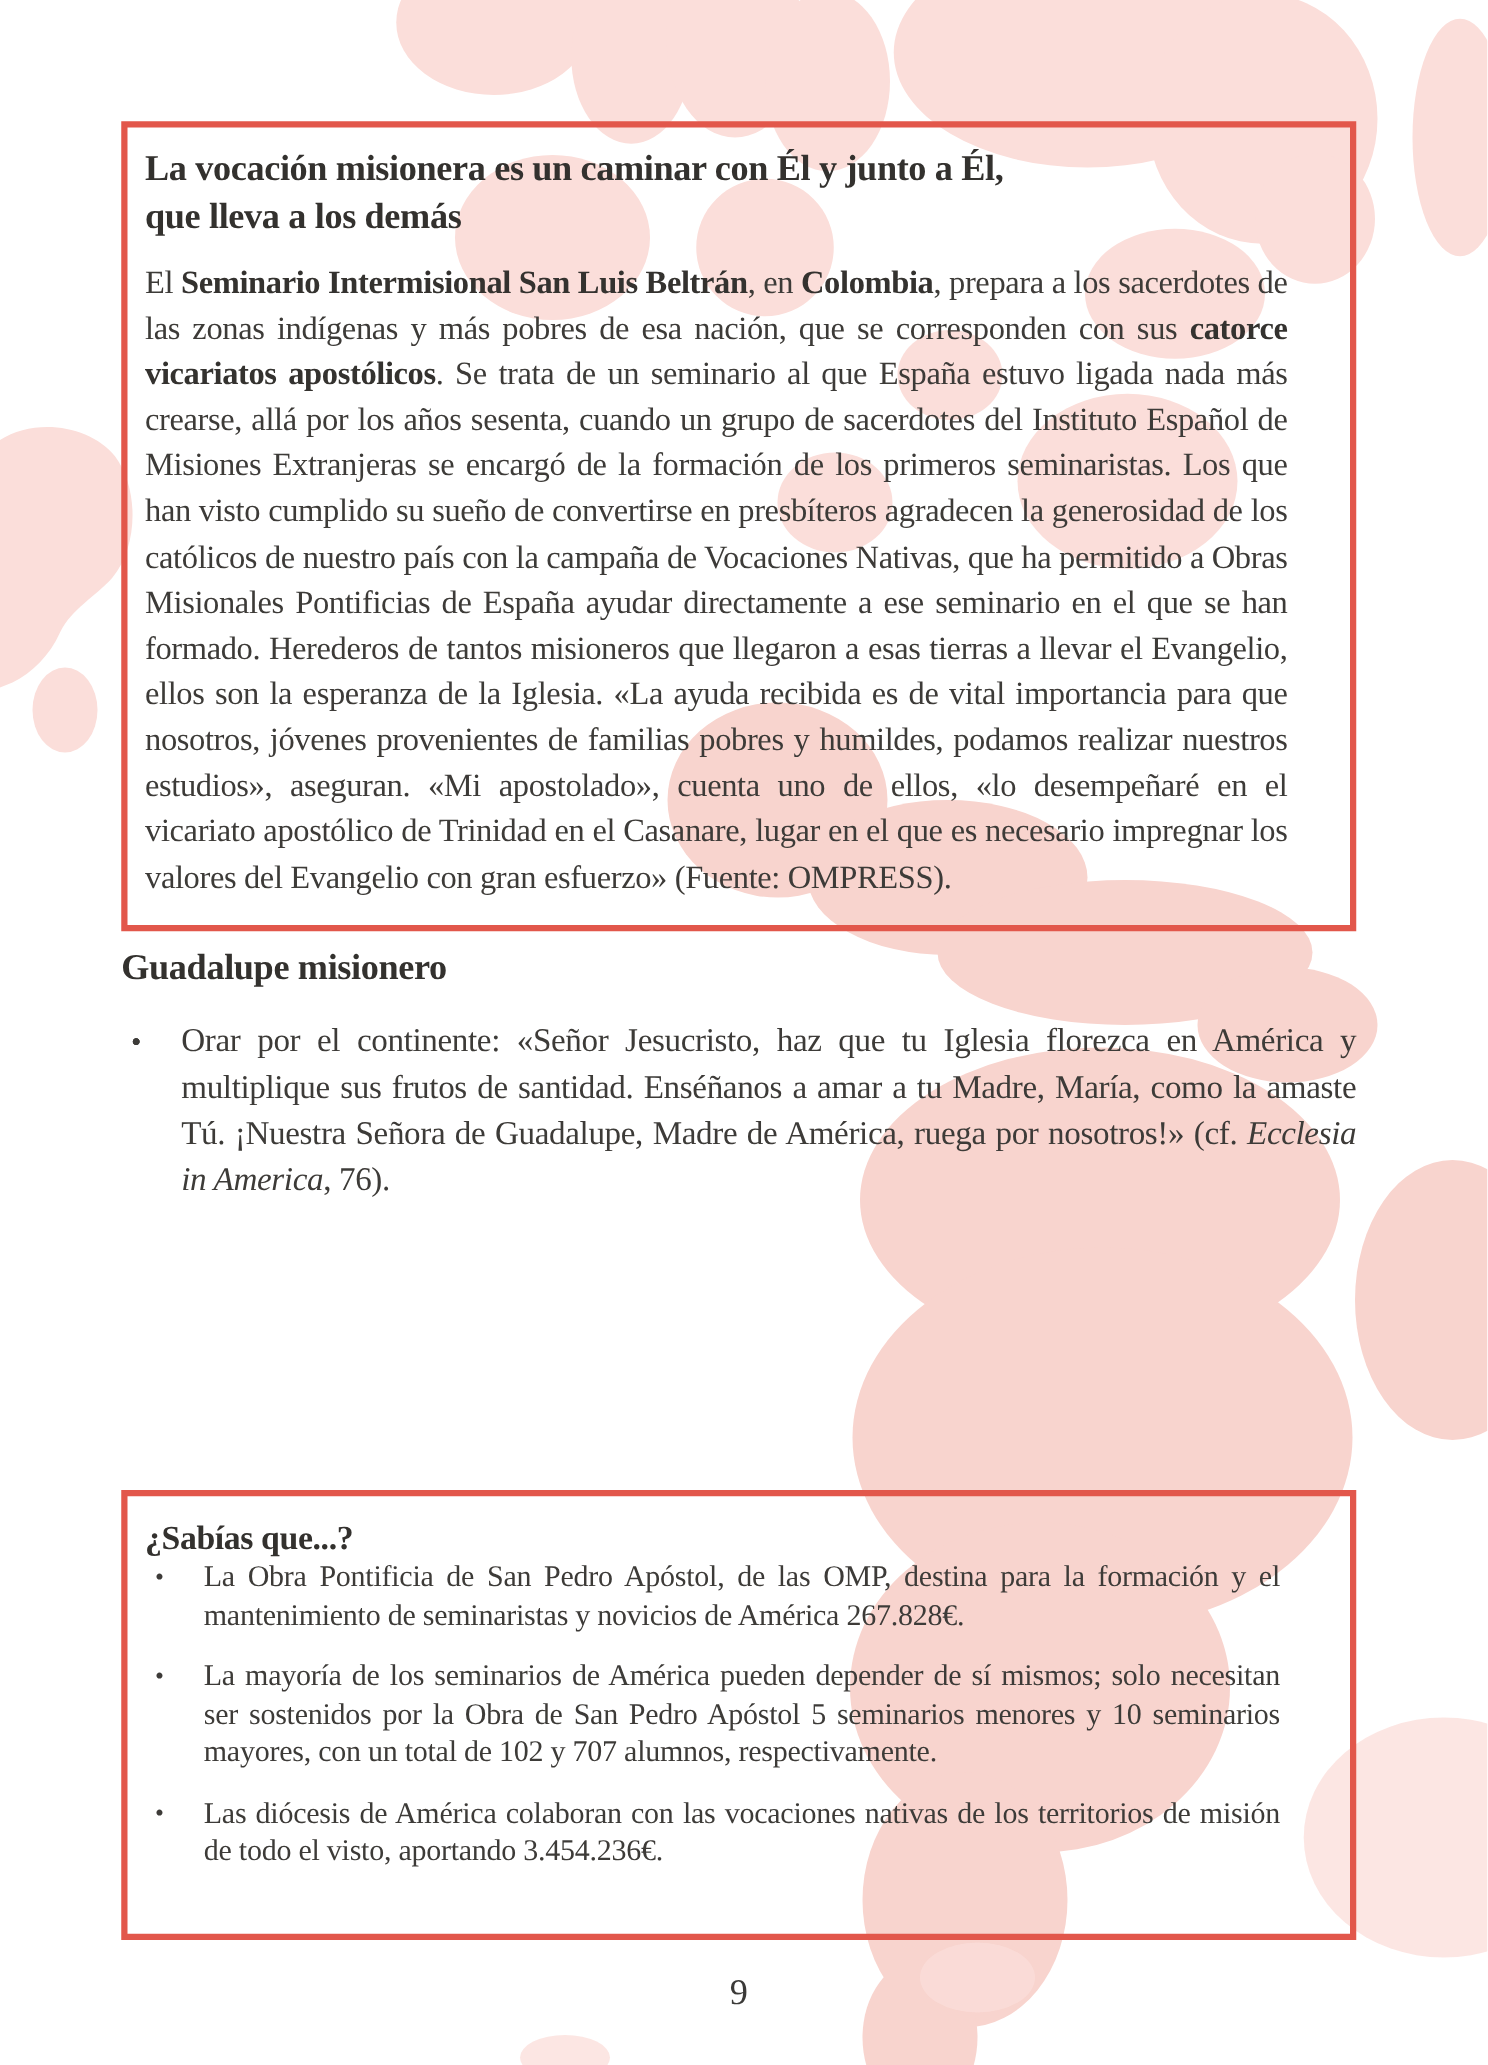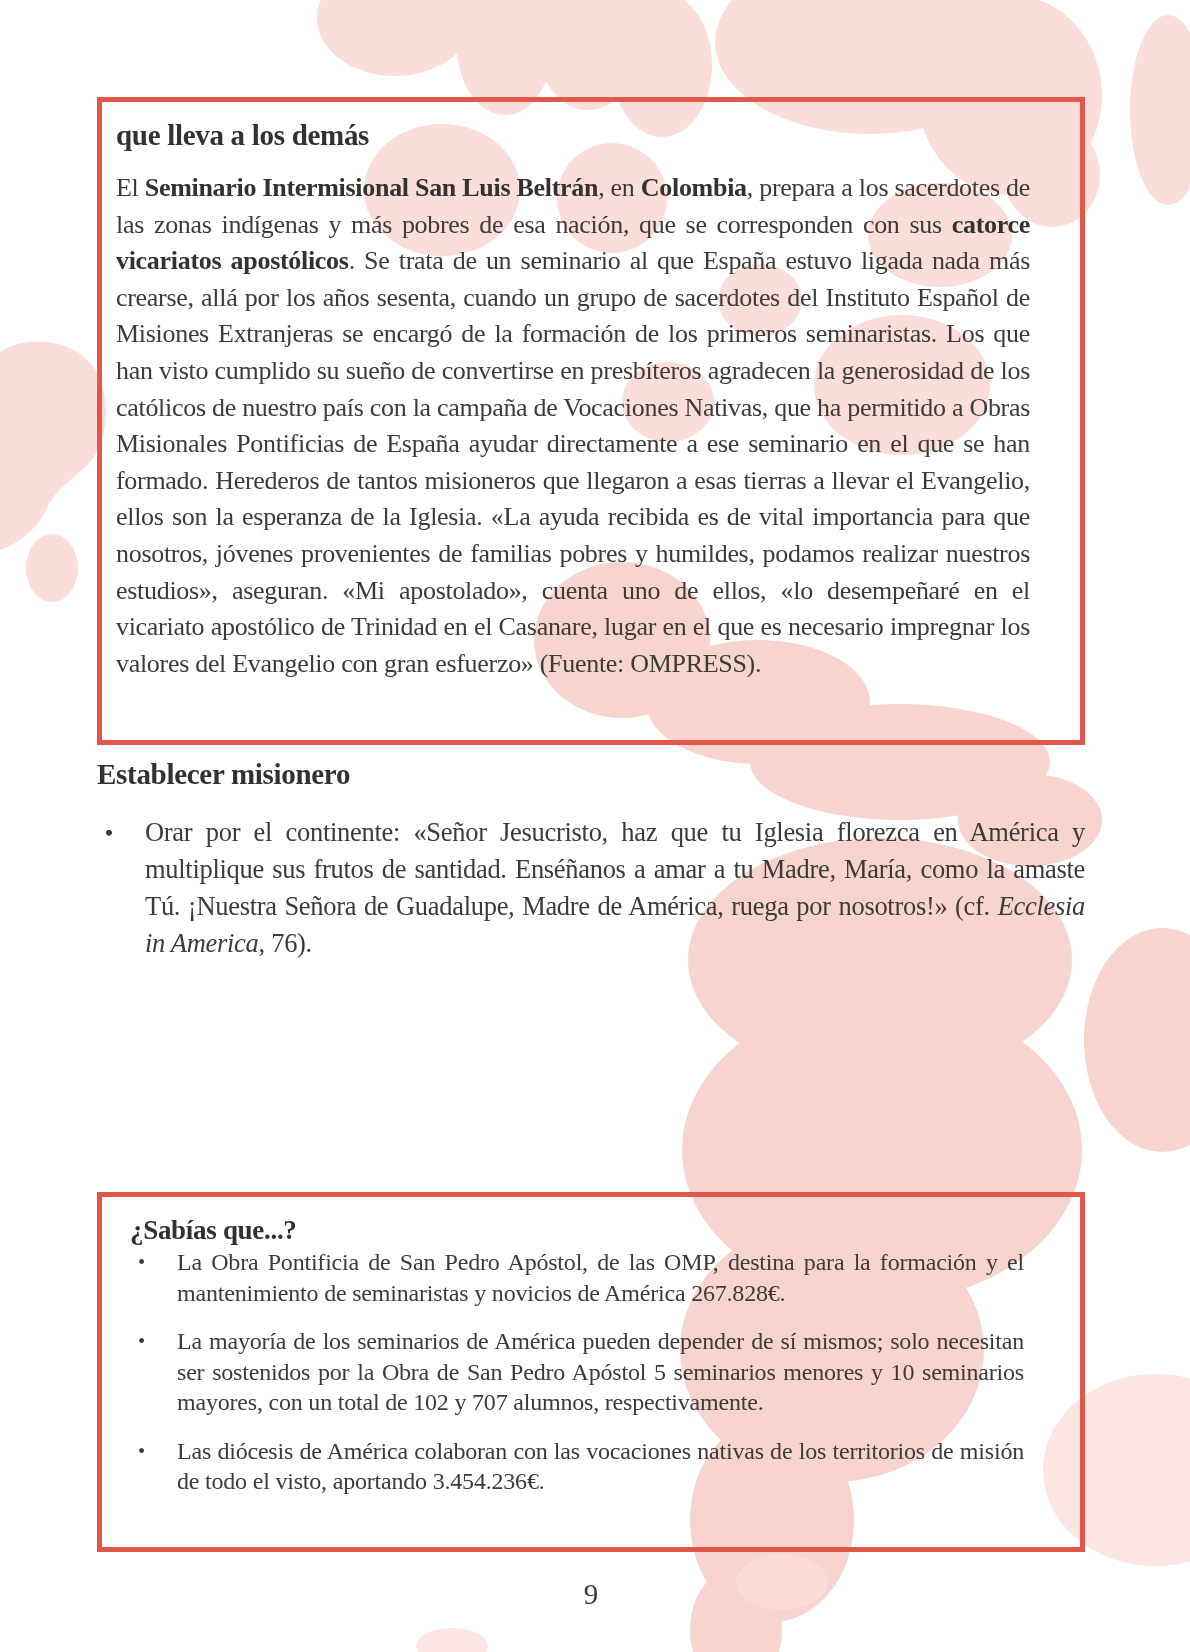--- a/index.html
+++ b/index.html
@@ -17,21 +17,21 @@
   
   .red-box{
     position:absolute;
     left:97px;width:988px;
     border:5px solid #e2574b;
     box-sizing:border-box;
     background:transparent;
     overflow:hidden;
   }
   .intro-box{top:97px;height:648px;padding:14px 50px 10px 14px;}
-  .sabias-box{top:1192px;height:360px;padding:16px 56px 10px 28px;}
+  .sabias-box{top:1192px;height:360px;padding:16px 56px 10px 14px;}
 
   .intro-title{
     font-weight:bold;
     font-size:29px;line-height:38px;
     color:#33312e;
     letter-spacing:-0.3px;
     margin:0;
   }
   .intro-paragraph{
     margin-top:16px;
@@ -136,27 +136,28 @@
       <ellipse cx="1155" cy="1470" rx="112" ry="96"></ellipse>
       <ellipse cx="782" cy="1582" rx="46" ry="28"></ellipse>
       <ellipse cx="452" cy="1646" rx="36" ry="18"></ellipse>
     </g>
   </svg>
 
   <div class="content">
 
     <section class="red-box intro-box">
       <h2 class="intro-title">
+        <div>La vocación misionera es un caminar con Él y junto a Él,</div>
         <div>que lleva a los demás</div>
       </h2>
       <p class="intro-paragraph"><span>El </span><span class="b">Seminario Intermisional San Luis Beltrán</span><span>, en </span><span class="b">Colombia</span><span>, prepara a los sacerdotes de las zonas indígenas y más pobres de esa nación, que se corresponden con sus </span><span class="b">catorce vicariatos apostólicos</span><span>. Se trata de un seminario al que España estuvo ligada nada más crearse, allá por los años sesenta, cuando un grupo de sacerdotes del Instituto Español de Misiones Extranjeras se encargó de la formación de los primeros seminaristas. Los que han visto cumplido su sueño de convertirse en presbíteros agradecen la generosidad de los católicos de nuestro país con la campaña de Vocaciones Nativas, que ha permitido a Obras Misionales Pontificias de España ayudar directamente a ese seminario en el que se han formado. Herederos de tantos misioneros que llegaron a esas tierras a llevar el Evangelio, ellos son la esperanza de la Iglesia. «La ayuda recibida es de vital importancia para que nosotros, jóvenes provenientes de familias pobres y humildes, podamos realizar nuestros estudios», aseguran. «Mi apostolado», cuenta uno de ellos, «lo desempeñaré en el vicariato apostólico de Trinidad en el Casanare, lugar en el que es necesario impregnar los valores del Evangelio con gran esfuerzo» (Fuente: OMPRESS).</span></p>
     </section>
 
     <section class="main-section">
-      <h3 class="section-heading">Establecer misionero</h3>
+      <h3 class="section-heading">Guadalupe misionero</h3>
       <ul class="bullets compromiso-list">
         <li>
           <span class="bullet-marker">•</span>
         </li>
         <li>
           <span class="bullet-marker">•</span>
         </li>
         <li>
           <span class="bullet-marker">•</span>
           <span><span>Orar por el continente: «Señor Jesucristo, haz que tu Iglesia florezca en América y multiplique sus frutos de santidad. Enséñanos a amar a tu Madre, María, como la amaste Tú. ¡Nuestra Señora de Guadalupe, Madre de América, ruega por nosotros!» (cf. </span><span class="it">Ecclesia in America</span><span>, 76).</span></span>

